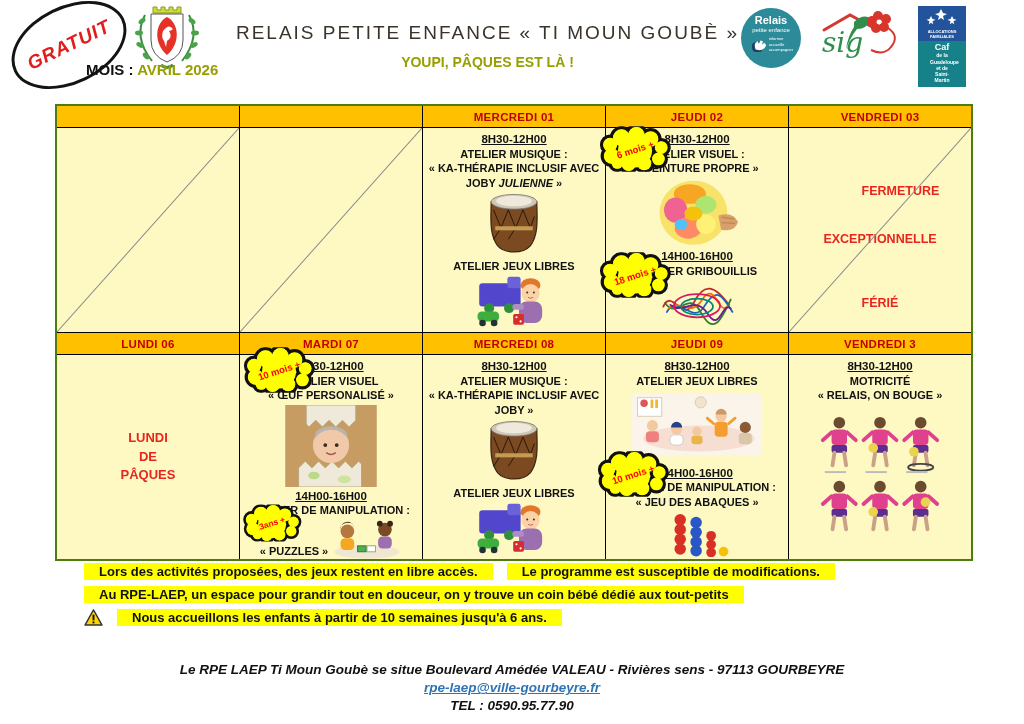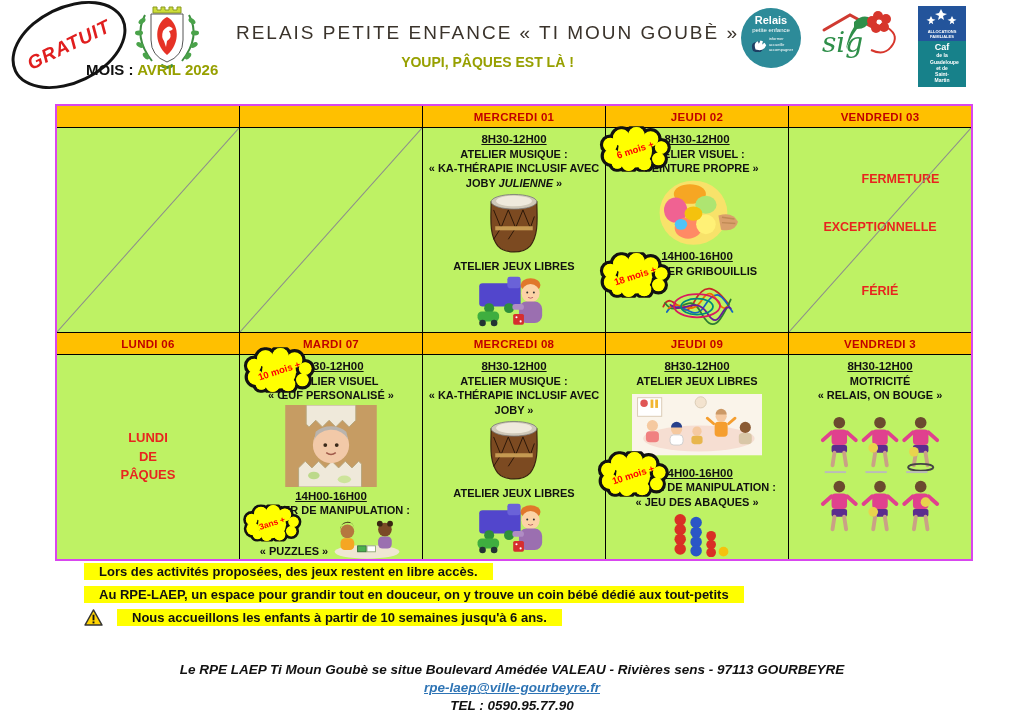--- a/index.html
+++ b/index.html
@@ -36,25 +36,25 @@
   .caf-top{background:#23549b;padding:2px 0 1px;}
   .caf-top .caf-small{font-size:4px;line-height:1.2;}
   .caf-bottom{background:#17818a;padding:2px 12px 3px;}
   .caf-bottom .caf-name{font-size:9px;line-height:1.1;}
   .caf-bottom .caf-small{font-size:5px;line-height:1.25;}
 
   
   .cal{
     left:55px;top:104px;width:914px;height:453px;
     display:grid;grid-template-columns:repeat(5,1fr);grid-template-rows:21px 204px 21px 204px;
-    gap:1px;background:#000;border:2px solid #d946ef;
+    gap:1px;background:#000;border:2px solid #4d7c0f;
   }
   .hcell{background:#ffc000;color:#c00000;font-weight:bold;font-size:11.5px;
     display:flex;align-items:center;justify-content:center;letter-spacing:.3px;}
-  .cell{background:#bef264;position:relative;display:flex;flex-direction:column;align-items:center;
+  .cell{background:#fef9c3;position:relative;display:flex;flex-direction:column;align-items:center;
     padding-top:4px;box-sizing:border-box;}
   .cell.centered{justify-content:center;padding-top:0;}
   .t{font-weight:bold;font-size:11px;line-height:1.3;text-align:center;}
   .time{text-decoration:underline;font-size:11.5px;}
   .redl{color:#e8251f;font-weight:bold;font-size:12.5px;line-height:1.45;text-align:center;}
   .diag{position:absolute;inset:0;width:100%;height:100%;}
   .img{display:block;margin:2px 0;}
   .rowline{display:flex;align-items:flex-end;gap:4px;margin-top:1px;}
 
   .badge{position:absolute;width:78px;height:46px;z-index:3;}
@@ -305,21 +305,21 @@
         <ellipse cx="46" cy="29" rx="26" ry="13" stroke="#d81b60"></ellipse>
         <ellipse cx="46" cy="30" rx="18" ry="9" stroke="#00897b"></ellipse>
       </g>
     </svg>
   </div>
 
   <div class="cell">
     <svg class="diag" viewBox="0 0 100 100" preserveAspectRatio="none">
       <line x1="0" y1="100" x2="100" y2="0" stroke="#8c8c8c" stroke-width="1" vector-effect="non-scaling-stroke"></line>
     </svg>
-    <div class="redl" style="margin-top:38px;padding-left:41px;">FERMETURE</div>
+    <div class="redl" style="margin-top:50px;padding-left:41px;">FERMETURE</div>
     <div class="redl" style="margin-top:30px;">EXCEPTIONNELLE</div>
     <div class="redl" style="margin-top:46px;">FÉRIÉ</div>
   </div>
 
   <div class="hcell">LUNDI 06</div>
   <div class="hcell">MARDI 07</div>
   <div class="hcell">MERCREDI 08</div>
   <div class="hcell">JEUDI 09</div>
   <div class="hcell">VENDREDI 3</div>
 
@@ -465,20 +465,21 @@
       <rect x="8" y="60" width="22" height="2" fill="#bbb"></rect>
       <rect x="50" y="60" width="22" height="2" fill="#bbb"></rect>
       <rect x="92" y="60" width="22" height="2" fill="#bbb"></rect>
     </svg>
   </div>
 </div>
 
 <div class="abs notes">
   <div class="noteline">
     <mark class="hl">Lors des activités proposées, des jeux restent en libre accès.</mark>
+    <mark class="hl">Le programme est susceptible de modifications.</mark>
   </div>
   <div class="noteline">
     <mark class="hl">Au RPE-LAEP, un espace pour grandir tout en douceur, on y trouve un coin bébé dédié aux tout-petits</mark>
   </div>
   <div class="noteline tight">
     <svg width="19" height="17" viewBox="0 0 20 18">
       <path d="M10,1 L19,17 H1 Z" fill="#ffd400" stroke="#333" stroke-width="1.5" stroke-linejoin="round"></path>
       <rect x="9" y="6" width="2" height="6" fill="#111"></rect>
       <rect x="9" y="13.2" width="2" height="2" fill="#111"></rect>
     </svg>

